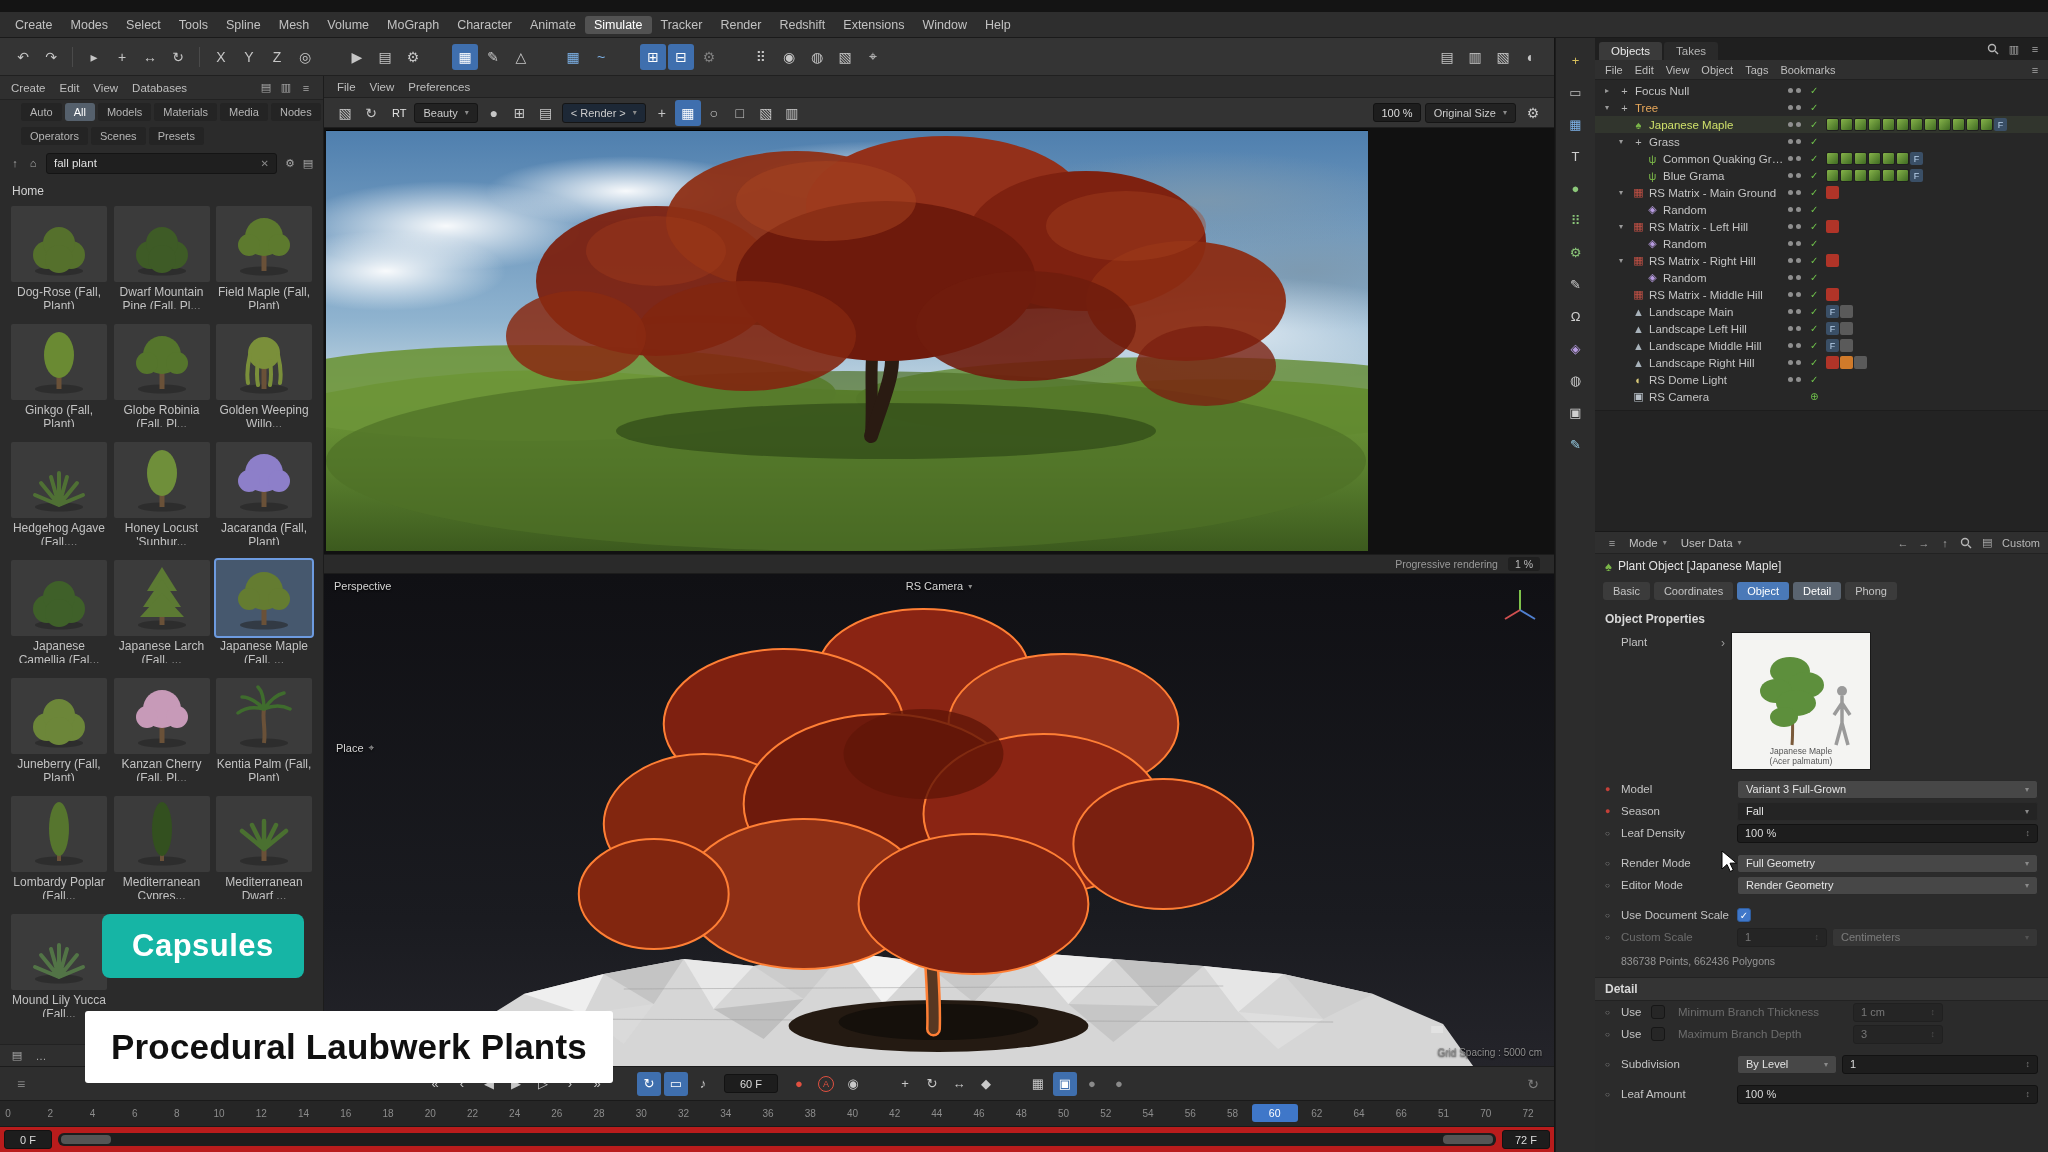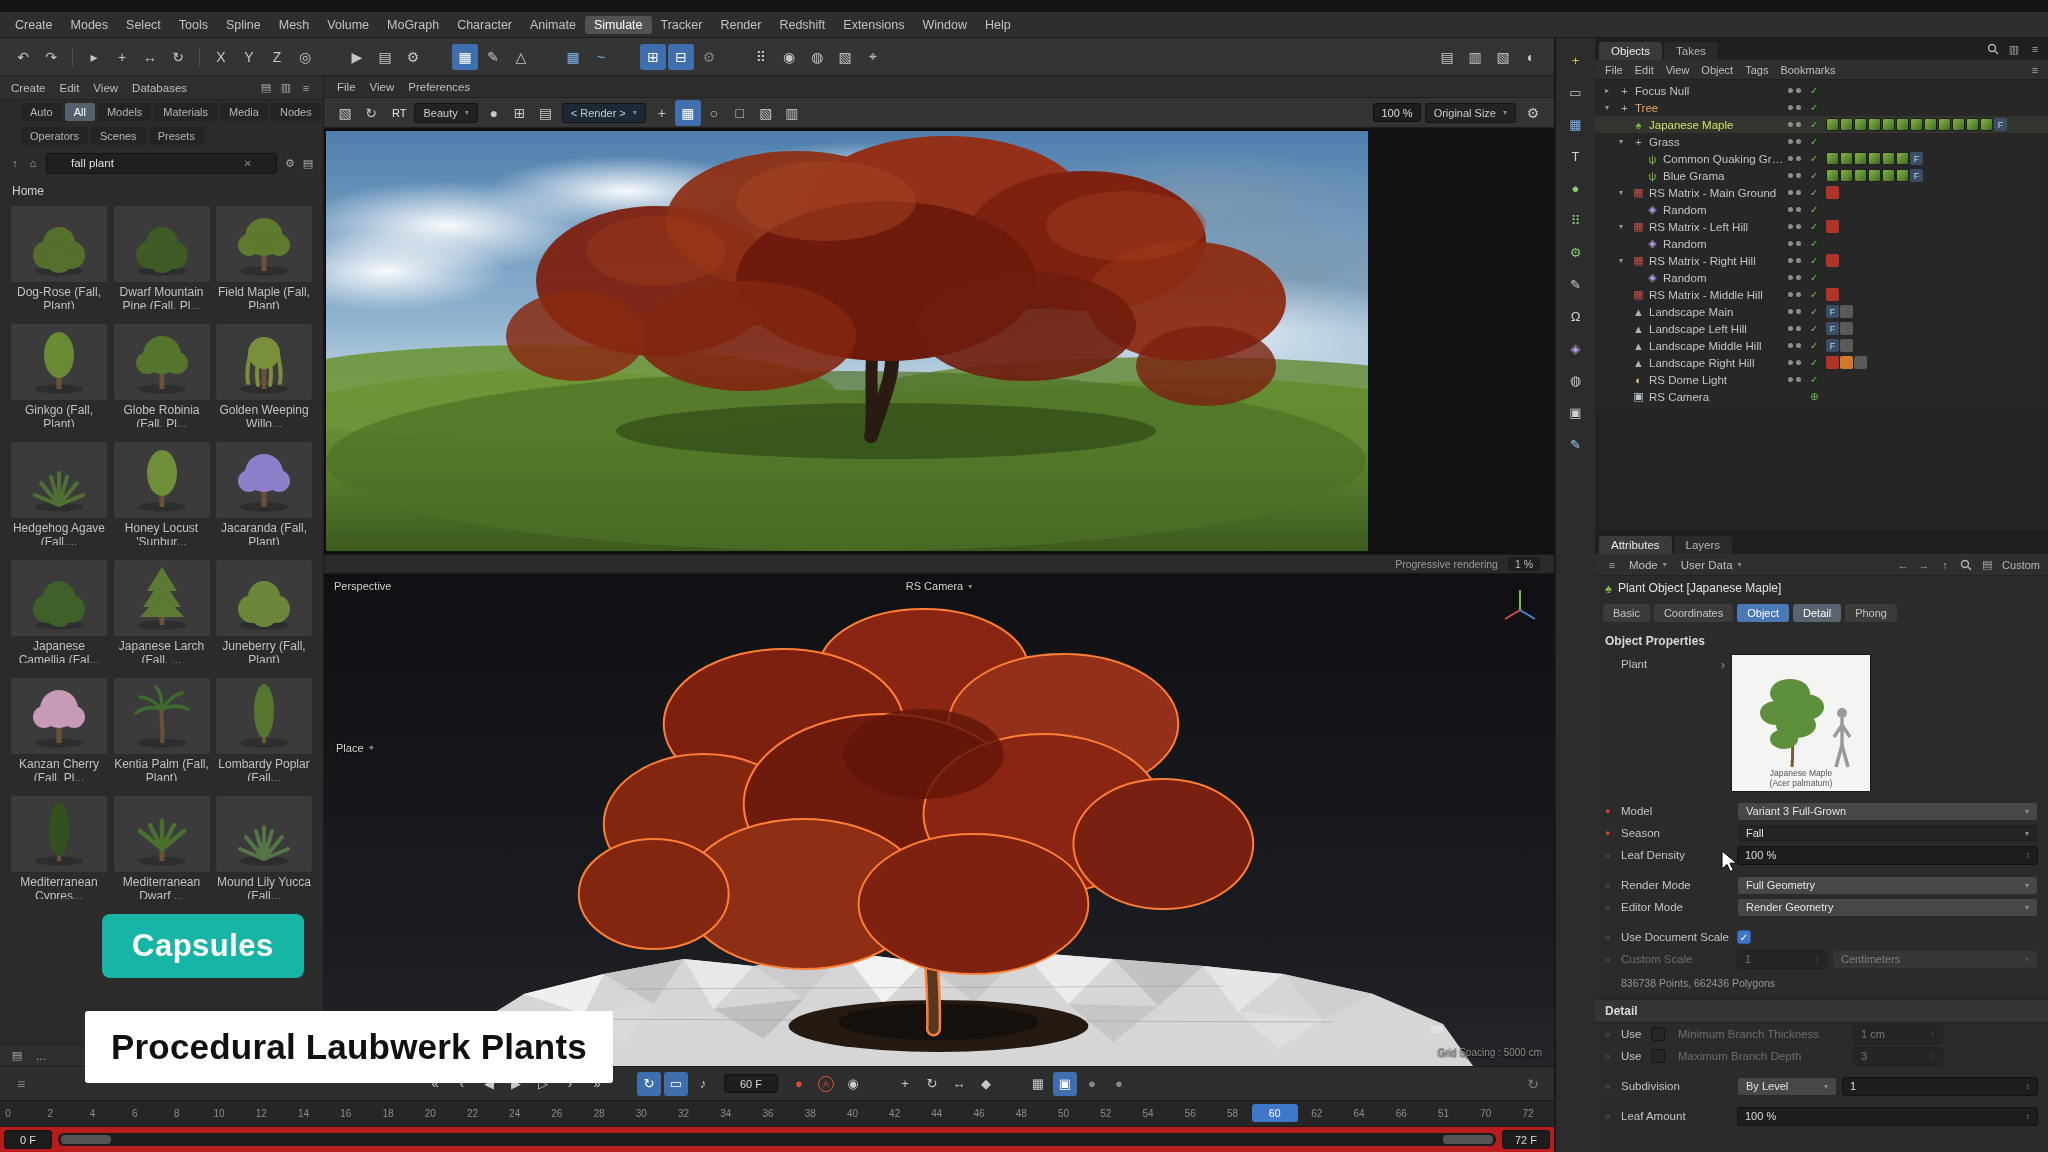--- a/index.html
+++ b/index.html
@@ -27,21 +27,21 @@
   .asset-panel{width:324px;background:#2b2b2b;border-right:1px solid #1c1c1c;display:flex;flex-direction:column;}
   .ap-menu{height:24px;background:#2f2f2f;border-bottom:1px solid #222;display:flex;align-items:center;padding:0 4px;}
   .pm-row{display:flex;align-items:center;}
   .pm-item{padding:0 7px;font-size:11.5px;color:#bfbfbf;white-space:nowrap;}
   .ap-menu-icons{margin-left:auto;display:flex;gap:2px;padding-right:4px;}
   .mini-ic{width:18px;height:18px;display:flex;align-items:center;justify-content:center;font-size:11px;color:#a8a8a8;}
   .ap-filters{display:flex;gap:3px;padding:3px 6px;align-items:center;margin-left:15px;}
   .chip{font-size:11px;padding:3px 9px;border-radius:3px;background:#242424;color:#b5b5b5;white-space:nowrap;}
   .chip.active{background:#55606c;color:#fff;}
   .ap-search{display:flex;align-items:center;gap:4px;padding:4px 6px;height:30px;}
-  .search-box{flex:1;background:#1f1f1f;border:1px solid #141414;border-radius:3px;height:21px;display:flex;align-items:center;padding:0 24px;font-size:11.5px;color:#e0e0e0;gap:6px;}
+  .search-box{flex:1;background:#1f1f1f;border:1px solid #141414;border-radius:3px;height:21px;display:flex;align-items:center;padding:0 7px;font-size:11.5px;color:#e0e0e0;gap:6px;}
   .search-box .clear{margin-left:auto;color:#888;font-size:10px;}
   .ap-home{font-size:12px;color:#d2d2d2;padding:6px 12px 2px;height:24px;}
   .lib-grid{flex:1;display:grid;grid-template-columns:repeat(3,98px);justify-content:space-between;grid-auto-rows:118px;padding:4px 10px 0;overflow:hidden;}
   .lib-cell{display:flex;flex-direction:column;align-items:center;border-radius:3px;}
   .lib-thumb{width:96px;height:76px;background:#3b3b3b;border-radius:2px;overflow:hidden;}
   .lib-cell.selected .lib-thumb{outline:2px solid #6d9be0;background:#46586e;}
   .lib-name{width:100px;font-size:12px;line-height:1.18;color:#c2c2c2;text-align:center;margin-top:3px;height:24px;overflow:hidden;}
   .ap-footer{height:22px;display:flex;gap:6px;align-items:center;padding:0 8px;background:#2f2f2f;border-top:1px solid #222;}
   
   .vp-col{flex:1;display:flex;flex-direction:column;background:#262626;min-width:0;}
@@ -373,20 +373,30 @@
               <div class="lib-cell">
                 <div class="lib-thumb"><svg viewBox="0 0 96 72" width="96" height="74">
                     <ellipse cx="48" cy="64" rx="24" ry="4.5" fill="#222" opacity="0.55"></ellipse>
                     <rect x="45.5" y="52" width="5" height="12" fill="#6a5138"></rect>
                     <polygon points="48,6 33,30 63,30" fill="#5c7a33"></polygon>
                     <polygon points="48,18 29,46 67,46" fill="#5c7a33"></polygon>
                     <polygon points="48,32 26,56 70,56" fill="#5c7a33"></polygon>
                   </svg></div>
                 <div class="lib-name">Japanese Larch (Fall, ...</div>
               </div>
+              <div class="lib-cell selected">
+                <div class="lib-thumb"><svg viewBox="0 0 96 72" width="96" height="74">
+                    <ellipse cx="48" cy="64" rx="24" ry="4.5" fill="#222" opacity="0.55"></ellipse>
+                    <rect x="45.5" y="42" width="5" height="22" fill="#6a5138"></rect>
+                    <circle cx="48" cy="30" r="19" fill="#647c31"></circle>
+                    <circle cx="33" cy="38" r="11" fill="#647c31"></circle>
+                    <circle cx="63" cy="38" r="11" fill="#647c31"></circle>
+                  </svg></div>
+                <div class="lib-name">Japanese Maple (Fall, ...</div>
+              </div>
               <div class="lib-cell">
                 <div class="lib-thumb"><svg viewBox="0 0 96 72" width="96" height="74">
                     <ellipse cx="48" cy="64" rx="24" ry="4.5" fill="#222" opacity="0.55"></ellipse>
                     <circle cx="36" cy="48" r="14" fill="#6c8639"></circle>
                     <circle cx="60" cy="48" r="14" fill="#6c8639"></circle>
                     <circle cx="48" cy="36" r="16" fill="#6c8639"></circle>
                     <circle cx="48" cy="52" r="14" fill="#6c8639"></circle>
                   </svg></div>
                 <div class="lib-name">Juneberry (Fall, Plant)</div>
               </div>
@@ -1064,24 +1074,20 @@
             <span class="oright">
               <span class="odots"></span>
               <span class="ocheck">⊕</span>
               <span class="otags"></span>
             </span>
           </div>
         </div>
       <div class="otree-filler"></div>
 
       <div class="attr-panel">
-        <div class="obj-tabs">
-          <div class="otab active">Attributes</div>
-          <div class="otab">Layers</div>
-        </div>
         <div class="mode-row">
           <span class="mini-ic" id="attr-menu-ic">≡</span>
           <div class="mode-dd">
             <span>Mode</span>
             <span class="dd-arrow">▾</span>
           </div>
           <div class="mode-dd">
             <span>User Data</span>
             <span class="dd-arrow">▾</span>
           </div>

